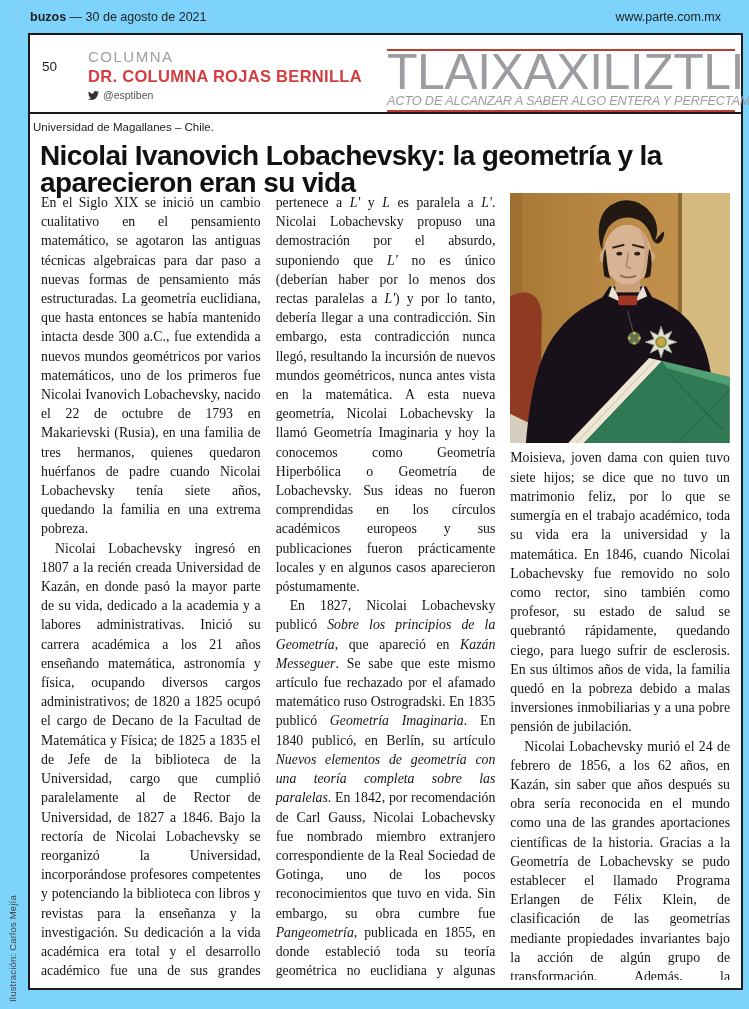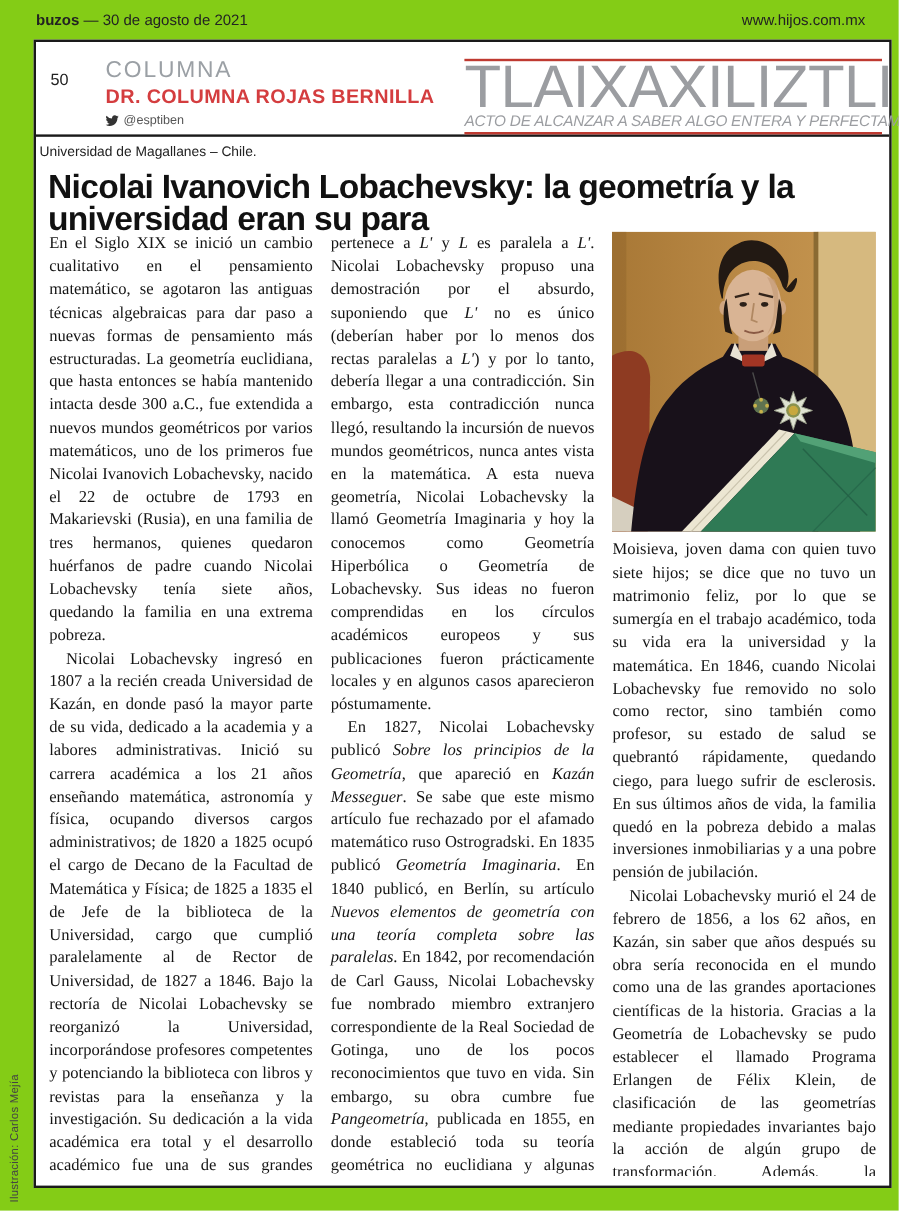--- a/index.html
+++ b/index.html
@@ -1,34 +1,34 @@
 <!DOCTYPE html>
 <html lang="es"><head>
 <meta charset="utf-8">
 <style>
   html,body{margin:0;padding:0;}
   body{background:#ffffff;}
-  .page{position:relative;width:749px;height:1009px;background:#84cc16;overflow:hidden;
+  .page{position:relative;width:749px;height:1009px;background:#7dd3fc;overflow:hidden;
         font-family:"Liberation Sans",sans-serif;color:#1a1a1a;}
 
   
   .top-header{position:absolute;top:10px;left:30px;right:28px;display:flex;
               justify-content:space-between;font-size:12.5px;color:#222;}
   .brand{font-weight:bold;}
   .top-header .date{font-weight:normal;}
 
   
   .frame{position:absolute;left:28px;top:33px;width:715px;height:957px;
          border:2px solid #1a1a1a;box-sizing:border-box;background:#fff;}
 
   
   .masthead{position:relative;height:77px;border-bottom:2px solid #1a1a1a;}
   .page-number{position:absolute;left:12px;top:24px;font-size:13.5px;color:#222;}
   .masthead-left{position:absolute;left:58px;top:13px;}
-  .section-label{font-size:19px;letter-spacing:1.5px;color:#9ba0a5;}
+  .section-label{font-size:15px;letter-spacing:1.5px;color:#9ba0a5;}
   .author-name{font-size:16.5px;font-weight:700;color:#d43d3f;letter-spacing:.3px;margin-top:2px;}
   .twitter-row{display:flex;align-items:center;gap:4px;margin-top:3px;color:#555;font-size:10.5px;}
   .twitter-row svg{width:11px;height:11px;fill:#333;}
 
   .masthead-right{position:absolute;top:14px;right:6px;width:348px;text-align:center;}
   .red-rule{height:2px;background:#bf3a31;}
   .column-title{font-family:Liberation Sans, sans-serif;font-size:50px;line-height:42px;
                 color:#9b9da1;letter-spacing:-.5px;white-space:nowrap;}
   .column-subtitle{font-family:Liberation Sans, sans-serif;font-style:italic;font-size:12.8px;
                    line-height:15px;color:#9b9da1;letter-spacing:-.2px;white-space:nowrap;
@@ -57,21 +57,21 @@
 </head>
 <body>
 
 <div class="page">
 
   <div class="top-header">
     <div>
       <span class="brand">buzos</span>
       <span class="date">— 30 de agosto de 2021</span>
     </div>
-    <div>www.hijos.com.mx</div>
+    <div>www.parte.com.mx</div>
   </div>
 
   <div class="frame">
 
     <div class="masthead">
       <div class="page-number">50</div>
 
       <div class="masthead-left">
         <div class="section-label">COLUMNA</div>
         <div class="author-name">DR. COLUMNA ROJAS BERNILLA</div>
@@ -86,21 +86,21 @@
       <div class="masthead-right">
         <div class="red-rule"></div>
         <div class="column-title">TLAIXAXILIZTLI</div>
         <div class="column-subtitle">ACTO DE ALCANZAR A SABER ALGO ENTERA Y PERFECTAMENTE</div>
         <div class="red-rule"></div>
       </div>
     </div>
 
     <div class="affiliation">Universidad de Magallanes – Chile.</div>
 
-    <h1 class="article-title">Nicolai Ivanovich Lobachevsky: la geometría y la universidad eran su para</h1>
+    <h1 class="article-title">Nicolai Ivanovich Lobachevsky: la geometría y la aparecieron eran su vida</h1>
 
     <div class="columns">
       <div class="col">
           <p class="para"><span>En el Siglo XIX se inició un cambio cualitativo en el pensamiento matemático, se agotaron las antiguas técnicas algebraicas para dar paso a nuevas formas de pensamiento más estructuradas. La geometría euclidiana, que hasta entonces se había mantenido intacta desde 300 a.C., fue extendida a nuevos mundos geométricos por varios matemáticos, uno de los primeros fue Nicolai Ivanovich Lobachevsky, nacido el 22 de octubre de 1793 en Makarievski (Rusia), en una familia de tres hermanos, quienes quedaron huérfanos de padre cuando Nicolai Lobachevsky tenía siete años, quedando la familia en una extrema pobreza.</span></p>
           <p class="para indent"><span>Nicolai Lobachevsky ingresó en 1807 a la recién creada Universidad de Kazán, en donde pasó la mayor parte de su vida, dedicado a la academia y a labores administrativas. Inició su carrera académica a los 21 años enseñando matemática, astronomía y física, ocupando diversos cargos administrativos; de 1820 a 1825 ocupó el cargo de Decano de la Facultad de Matemática y Física; de 1825 a 1835 el de Jefe de la biblioteca de la Universidad, cargo que cumplió paralelamente al de Rector de Universidad, de 1827 a 1846. Bajo la rectoría de Nicolai Lobachevsky se reorganizó la Universidad, incorporándose profesores competentes y potenciando la biblioteca con libros y revistas para la enseñanza y la investigación. Su dedicación a la vida académica era total y el desarrollo académico fue una de sus grandes pasiones, junto a la geometría, centrándose en demostrar el </span></p>
         </div>
       <div class="col">
           <p class="para"><span>pertenece a </span><em>L'</em><span> y </span><em>L</em><span> es paralela a </span><em>L'</em><span>. Nicolai Lobachevsky propuso una demostración por el absurdo, suponiendo que </span><em>L'</em><span> no es único (deberían haber por lo menos dos rectas paralelas a </span><em>L'</em><span>) y por lo tanto, debería llegar a una contradicción. Sin embargo, esta contradicción nunca llegó, resultando la incursión de nuevos mundos geométricos, nunca antes vista en la matemática. A esta nueva geometría, Nicolai Lobachevsky la llamó Geometría Imaginaria y hoy la conocemos como Geometría Hiperbólica o Geometría de Lobachevsky. Sus ideas no fueron comprendidas en los círculos académicos europeos y sus publicaciones fueron prácticamente locales y en algunos casos aparecieron póstumamente.</span></p>
           <p class="para indent"><span>En 1827, Nicolai Lobachevsky publicó </span><em>Sobre los principios de la Geometría</em><span>, que apareció en </span><em>Kazán Messeguer</em><span>. Se sabe que este mismo artículo fue rechazado por el afamado matemático ruso Ostrogradski. En 1835 publicó </span><em>Geometría Imaginaria</em><span>. En 1840 publicó, en Berlín, su artículo </span><em>Nuevos elementos de geometría con una teoría completa sobre las paralelas</em><span>. En 1842, por recomendación de Carl Gauss, Nicolai Lobachevsky fue nombrado miembro extranjero correspondiente de la Real Sociedad de Gotinga, uno de los pocos reconocimientos que tuvo en vida. Sin embargo, su obra cumbre fue </span><em>Pangeometría</em><span>, publicada en 1855, en donde estableció toda su teoría geométrica no euclidiana y algunas aplicaciones al cálculo de integrales. Estaba ciego cuando escribió esta obra, que vio la luz gracias a la participación de un ayudante.</span></p>
         </div>

